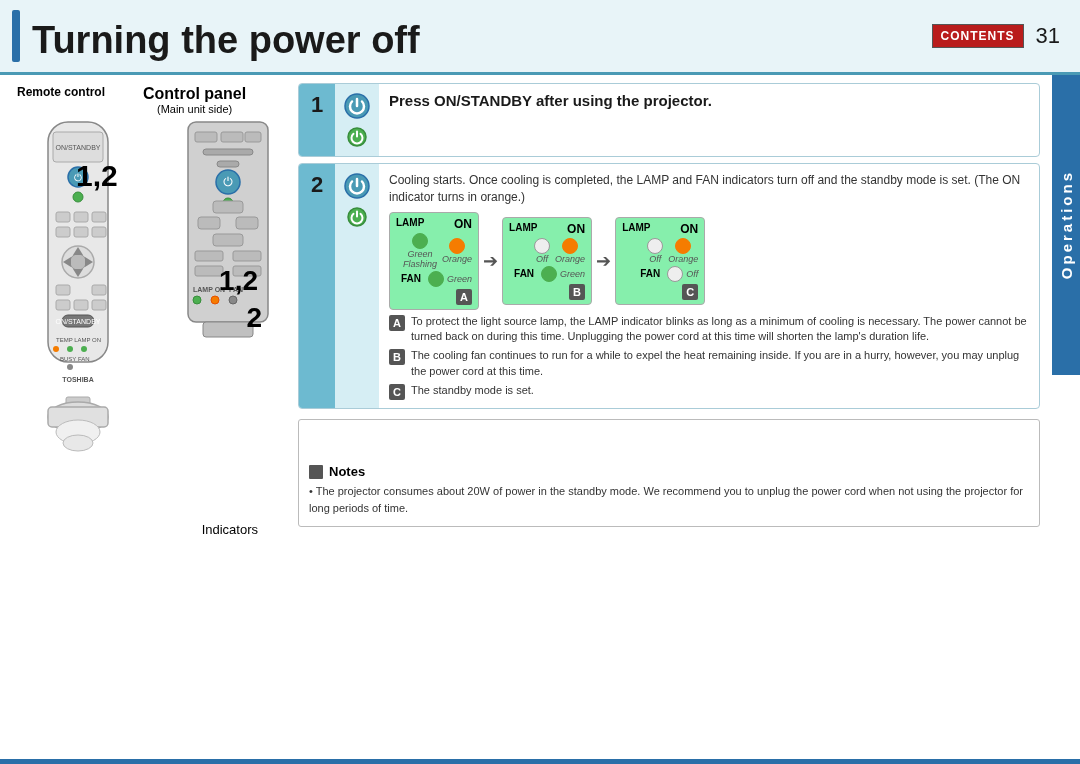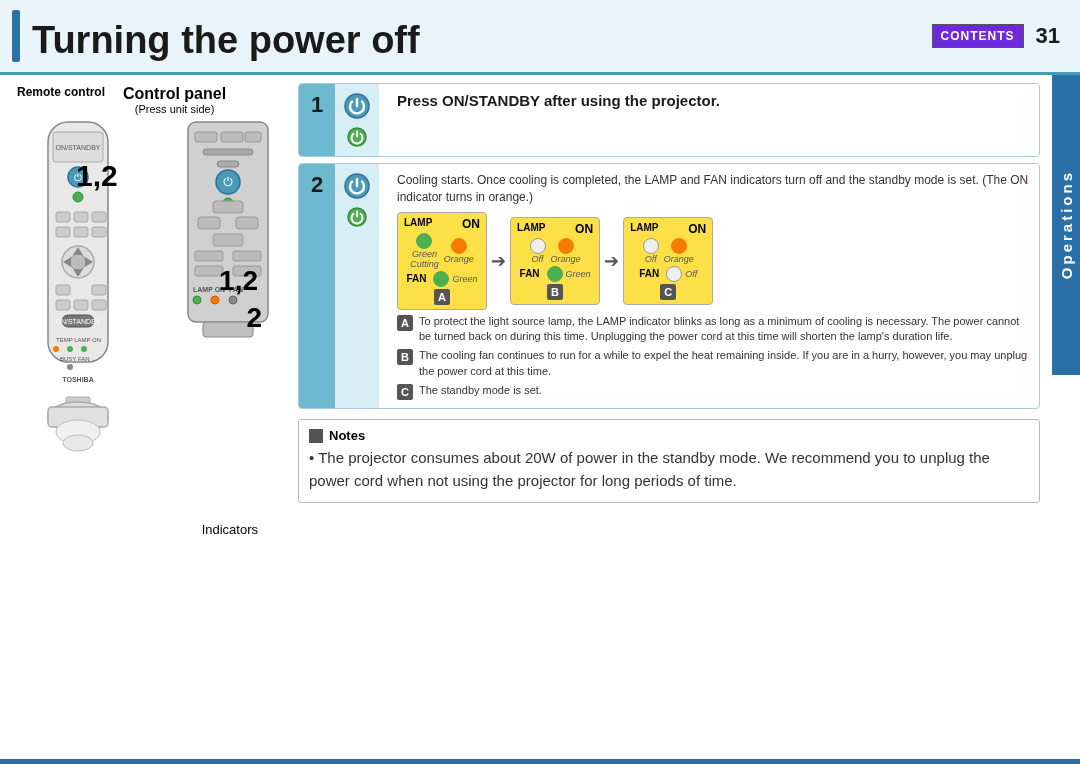--- a/index.html
+++ b/index.html
@@ -37,31 +37,31 @@
       font-size: 38px;
       font-weight: bold;
       color: #1a1a1a;
     }
     .header-right {
       display: flex;
       align-items: center;
       gap: 8px;
     }
     .contents-btn {
-      background: #6d28d9;
+      background: #b91c1c;
       color: #fff;
       font-size: 12px;
       font-weight: bold;
       padding: 4px 8px;
       border: 1px solid #555;
       letter-spacing: 1px;
     }
     .page-num {
       font-size: 22px;
-      font-weight: bold;
+      font-weight: normal;
       color: #1a1a1a;
       margin-left: 4px;
     }
 
     
     .right-sidebar {
       position: absolute;
       right: 0;
       top: 75px;
       width: 28px;
@@ -158,21 +158,20 @@
       width: 28px;
       height: 28px;
     }
     .power-icon-small {
       width: 22px;
       height: 22px;
     }
     .step-content {
       flex: 1;
       padding: 8px 10px;
-      margin-left: 8px;
     }
     .step-title {
       font-size: 15px;
       font-weight: bold;
       color: #1a1a1a;
       margin-bottom: 3px;
     }
     .step-desc {
       font-size: 12px;
       color: #333;
@@ -185,23 +184,23 @@
       align-items: center;
       gap: 4px;
       margin-top: 6px;
     }
     .indicator-box {
       border: 1.5px solid #aaa;
       border-radius: 4px;
       padding: 4px 6px;
       display: flex;
       flex-direction: column;
-      align-items: center;
+      align-items: flex-end;
       min-width: 90px;
-      background: #fde047;
+      background: #86efac;
       font-size: 10px;
     }
     .ind-top-row {
       display: flex;
       gap: 4px;
       width: 100%;
     }
     .ind-label {
       font-size: 10px;
       font-weight: bold;
@@ -294,23 +293,24 @@
       padding: 8px 10px;
       margin-top: 4px;
     }
     .notes-header {
       display: flex;
       align-items: center;
       gap: 6px;
       font-size: 13px;
       font-weight: bold;
       margin-bottom: 4px;
+      margin-top: 36px;
     }
     .notes-body {
-      font-size: 15px;
+      font-size: 11px;
       color: #333;
       line-height: 1.5;
     }
     .notes-body p { margin-bottom: 2px; }
     .notes-body p::before { content: "• "; }
 
     
     .bottom-line {
       position: absolute;
       bottom: 0;
@@ -334,25 +334,25 @@
   </div>
 </div>
 
 <div class="right-sidebar">
   <span class="right-sidebar-text">Operations</span>
 </div>
 
 <div class="main-content">
 
   <div class="left-panel">
-    <div style="display:flex; width:100%; margin-bottom:2px; margin-left:2px;">
+    <div style="display:flex; gap:20px; width:100%; margin-bottom:2px; margin-left:2px;">
       <span class="remote-label">Remote control</span>
       <div style="display:flex; flex-direction:column; align-items:center; margin-left:18px;">
         <span class="control-panel-label">Control panel</span>
-        <span class="control-panel-sub">(Press unit side)</span>
+        <span class="control-panel-sub">(Main unit side)</span>
       </div>
     </div>
 
     <div style="position:relative; width:260px; height:450px;">
 
       <div style="position:absolute; left:58px; top:42px; font-size:30px; font-weight:bold; z-index:5;">1,2</div>
 
       <div style="position:absolute; right:20px; top:148px; font-size:28px; font-weight:bold; z-index:5;">1,2</div>
 
       <div style="position:absolute; right:16px; top:185px; font-size:28px; font-weight:bold; z-index:5;">2</div>
@@ -496,21 +496,21 @@
 
           <div class="indicator-box">
             <div class="ind-top-row">
               <span class="ind-label">LAMP</span>
               <span style="margin-left:auto;" class="ind-on-label">ON</span>
             </div>
             <div class="ind-circles">
               <div style="display:flex; flex-direction:column; align-items:center;">
                 <div class="circle circle-green"></div>
                 <span class="ind-sub">Green</span>
-                <span class="ind-sub">Cutting</span>
+                <span class="ind-sub">Flashing</span>
               </div>
               <div style="display:flex; flex-direction:column; align-items:center; margin-left:2px;">
                 <div class="circle circle-orange"></div>
                 <span class="ind-sub">Orange</span>
               </div>
             </div>
             <div class="fan-row">
               <span class="fan-label">FAN</span>
               <div class="circle circle-green" style="margin-left:4px;"></div>
               <span class="ind-sub">Green</span>

